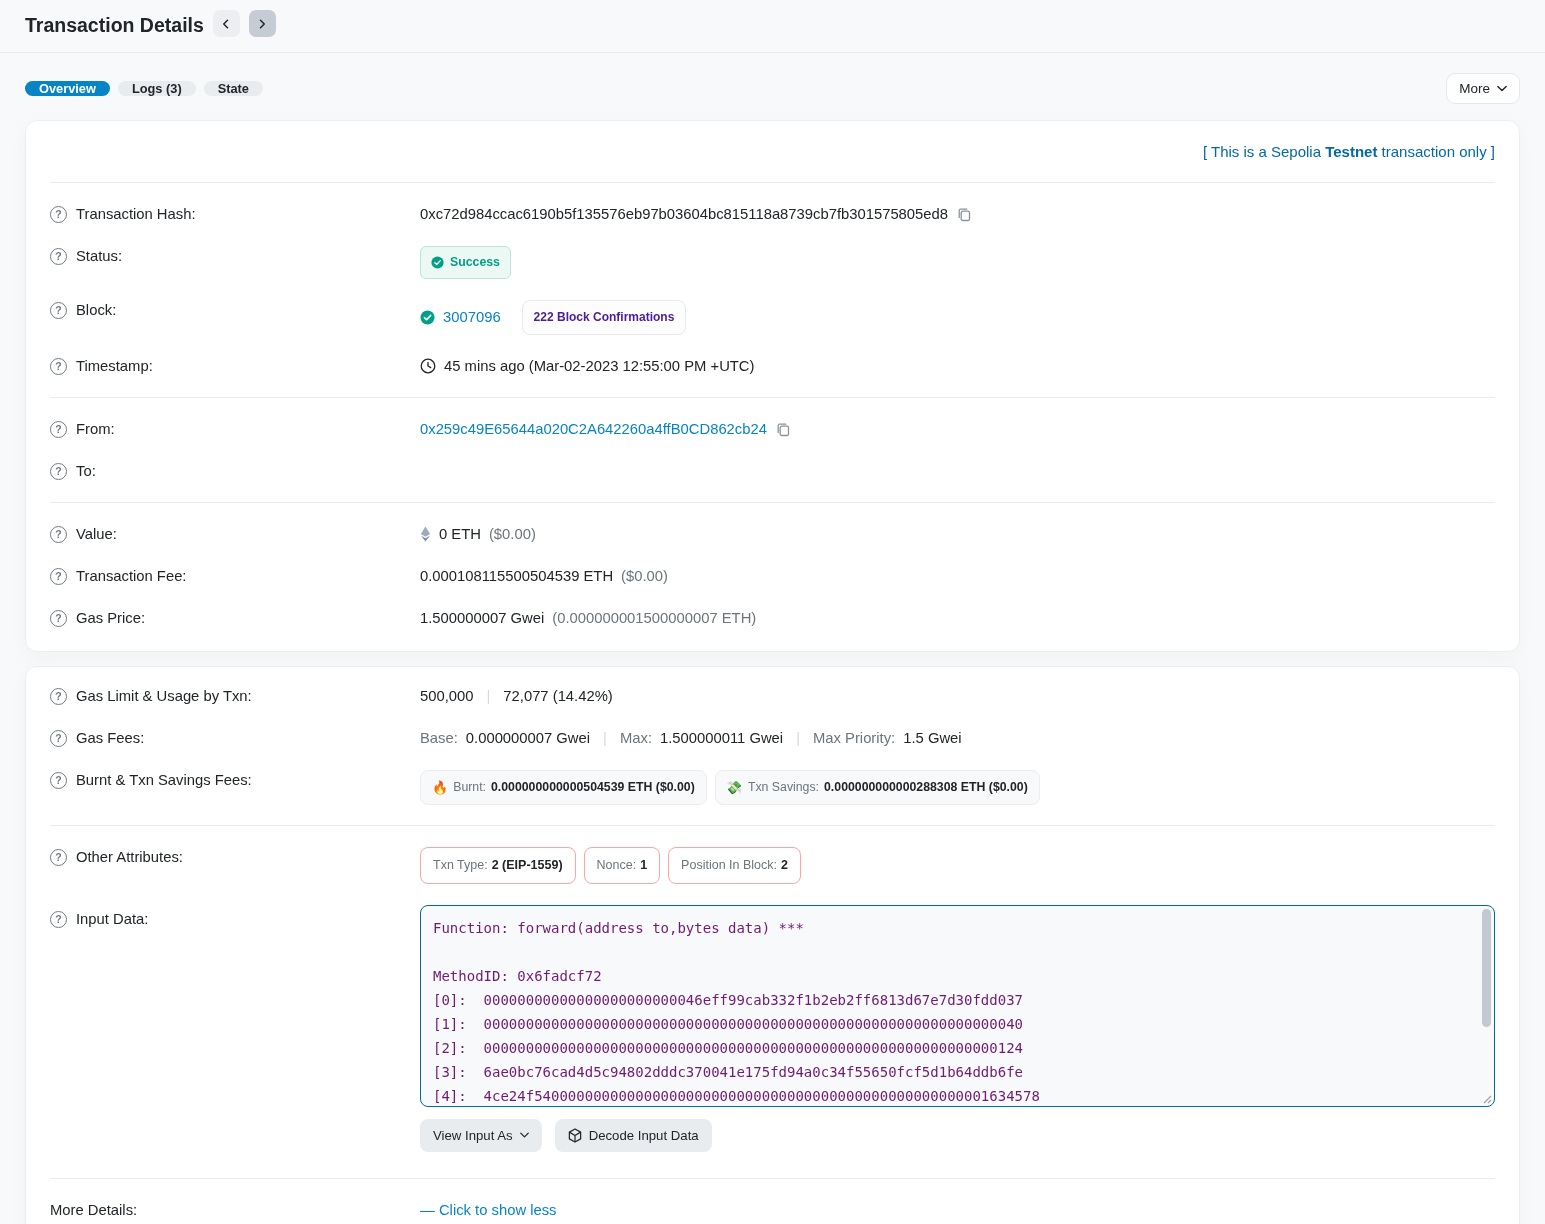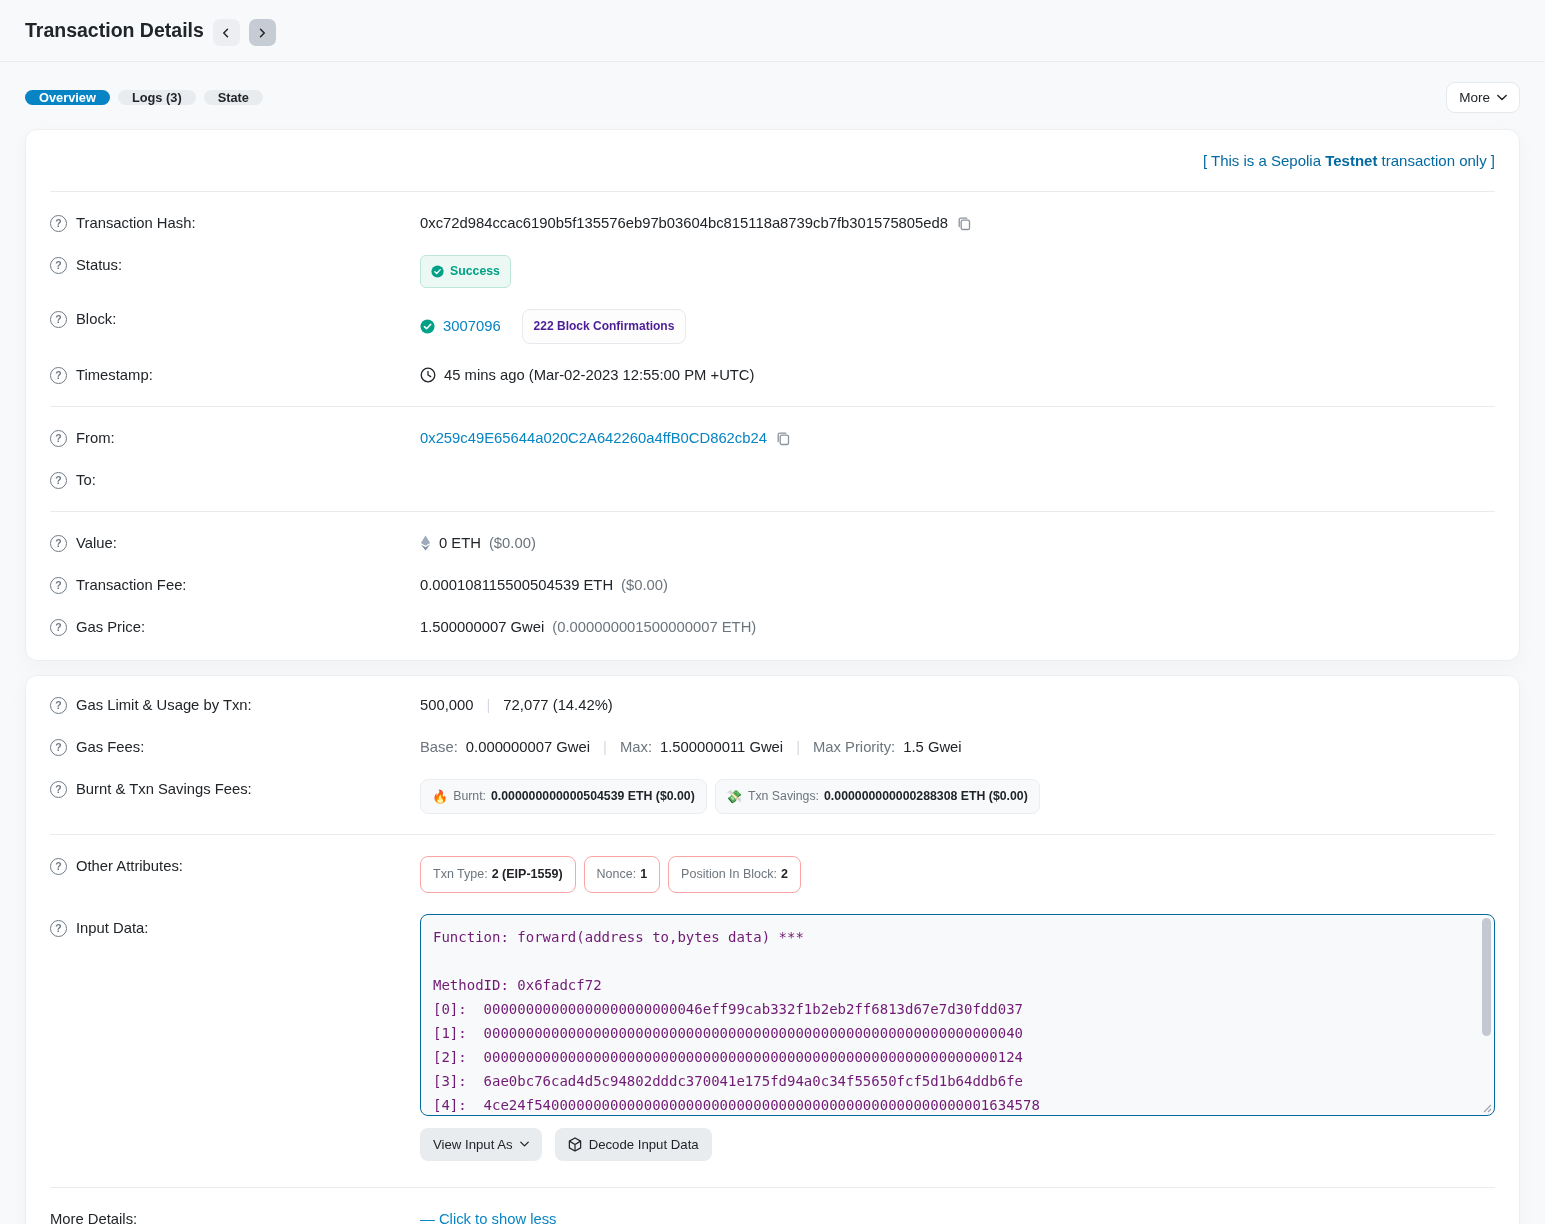--- a/index.html
+++ b/index.html
@@ -1,20 +1,20 @@
 <!DOCTYPE html>
 <html><head>
 <meta charset="utf-8">
 <style>
   * { box-sizing: border-box; margin: 0; padding: 0; }
   html,body { width: 1545px; background:#f8f9fa; font-family:"Liberation Sans","DejaVu Sans",sans-serif; color:#212529; }
   .page { width:1545px; min-height:1224px; padding-bottom:16px; }
 
   
-  .topbar { display:flex; align-items:flex-start; gap:9px; padding:19px 25px 15px; }
+  .topbar { display:flex; align-items:flex-end; gap:9px; padding:10px 25px 15px; }
   .page-title { font-size:19.5px; font-weight:700; color:#212529; }
   .nav-btn { width:27px; height:27px; border:none; border-radius:7px; display:inline-flex; align-items:center; justify-content:center; cursor:pointer; }
   .nav-btn.prev { background:#eceef1; }
   .nav-btn.next { background:#c6ccd4; }
   .page-divider { border:none; border-top:1px solid #e9ecef; }
 
   
   .tabs-row { display:flex; align-items:center; justify-content:space-between; padding:20px 25px 0; }
   .tabs { display:flex; gap:8px; }
   .tab { border:none; border-radius:8px; padding:0 14px; font-size:12.8px; font-weight:600; cursor:pointer; background:#e9ecef; color:#212529; font-family:inherit; }

